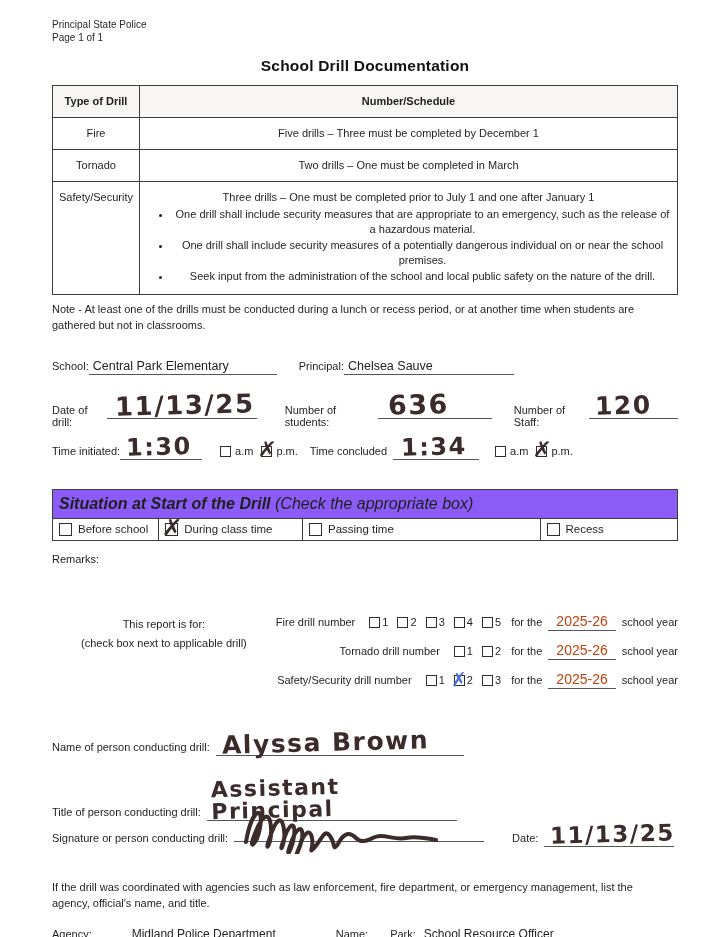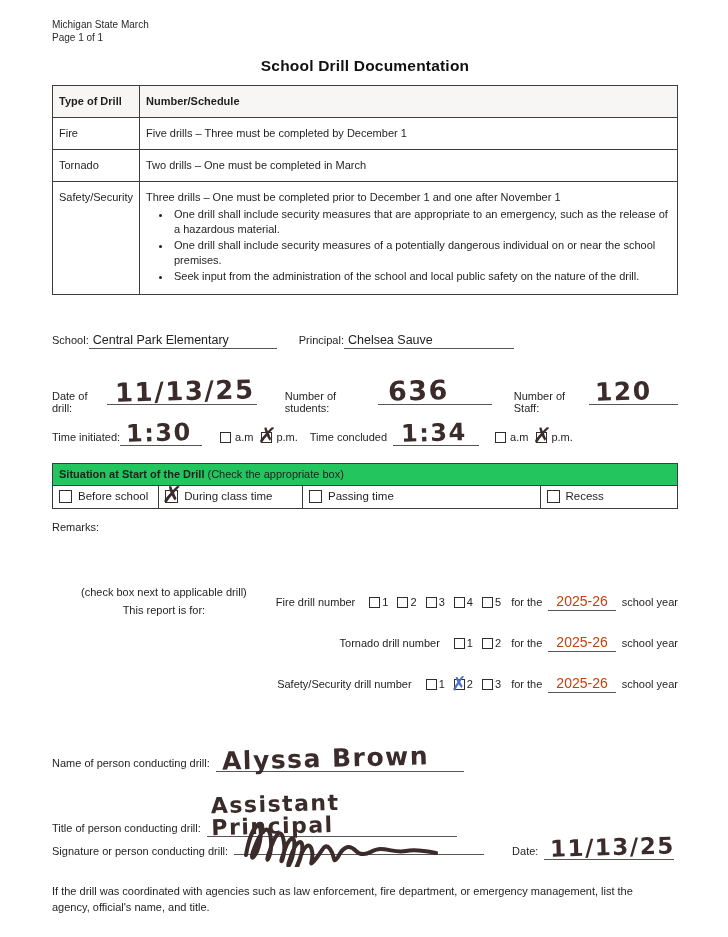--- a/index.html
+++ b/index.html
@@ -7,48 +7,48 @@
   .page {
     width:728px; height:937px; background:#ffffff; margin:0 auto; position:relative;
     font-family:"Liberation Sans", sans-serif; color:#1f1f1f; overflow:hidden;
   }
   .content { padding:18px 50px 0 52px; }
   .doc-meta { font-size:10px; line-height:1.3; color:#2a2a2a; }
   .title { text-align:center; font-size:15.5px; font-weight:bold; margin-top:13px; letter-spacing:.2px; color:#111; }
 
   
   table.drill { width:100%; border-collapse:collapse; margin-top:10px; font-size:11px; }
-  table.drill th, table.drill td { border:1px solid #3d3d3d; padding:8px 6px; text-align:left; vertical-align:top; line-height:1.35; }
+  table.drill th, table.drill td { border:1px solid #3d3d3d; padding:8px 6px; text-align:center; vertical-align:top; line-height:1.35; }
   table.drill th { font-weight:bold; background:#f7f6f4; }
   td.type-col { width:84px;margin-left:28px; }
   ul.bullets { margin:3px 0 2px 26px; }
   ul.bullets li { margin-bottom:1px; padding-left:2px; }
 
   .note { margin-top:7px; font-size:11px; line-height:1.45; padding-right:24px; }
 
   .frow { display:flex; align-items:baseline; font-size:11px; }
-  .uline { border-bottom:1px solid #555; display:inline-block;margin-top:12px; }
+  .uline { border-bottom:1px solid #555; display:inline-block; }
   .typed { font-size:12.5px; color:#222; padding:0 4px 1px 4px; }
   .hand { font-family:"DejaVu Sans", sans-serif; font-weight:bold; color:#3b2b2b;
           letter-spacing:1.5px; display:inline-block; transform:rotate(-1.5deg); line-height:1; }
 
   .row-school { margin-top:26px; }
   .row-date   { margin-top:16px; height:36px; }
   .row-time   { margin-top:8px; height:34px; }
 
   .cb { position:relative; display:inline-block; width:11px; height:11px; border:1.5px solid #2e2e2e; background:#fff; vertical-align:-2px; }
   .cb-lg { width:13px; height:13px; vertical-align:-3px; }
   .xmark { position:absolute; left:-4px; top:-8px; font-size:22px; line-height:1; color:#3b2b2b; font-weight:bold;
            font-family:"DejaVu Sans", sans-serif; transform:rotate(4deg); pointer-events:none; }
   .xmark-blue { color:#4a72cc; font-size:19px; top:-6px; left:-4px; transform:rotate(-3deg); }
 
   
   table.situation { width:100%; border-collapse:collapse; margin-top:20px; font-size:11.5px; }
   table.situation td { border:1px solid #3d3d3d; padding:4px 6px; line-height:1.2; }
-  table.situation td.hdr { font-size:11px; background:#22c55e; }
+  table.situation td.hdr { font-size:16px; background:#8b5cf6;font-style:italic; }
   .sit-cell { white-space:nowrap; }
   .sit-label { margin-left:6px; }
 
   .remarks { margin-top:12px; font-size:11px; }
 
   
   .report-block { margin-top:48px; display:flex; font-size:11px; }
   .report-left { width:238px; text-align:center; padding-top:2px; line-height:1.7; }
   .report-right { flex:1; }
   .rep-row { display:flex; justify-content:flex-end; align-items:baseline; margin-bottom:11px; white-space:nowrap; }
@@ -78,21 +78,21 @@
   .hand-name { font-size:22px; transform:rotate(-1deg); }
   .typed-sm { font-size:12px; padding:0 3px 0 3px; }
 </style>
 </head>
 <body>
 
 <div class="page">
   <div class="content">
 
     <div class="doc-meta">
-      <div>Michigan State March</div>
+      <div>Principal State Police</div>
       <div>Page 1 of 1</div>
     </div>
 
     <div class="title">School Drill Documentation</div>
 
     <table class="drill">
       <tbody>
           <tr>
         <th class="type-col">Type of Drill</th>
         <th>Number/Schedule</th>
@@ -101,31 +101,32 @@
         <td class="type-col">Fire</td>
         <td>Five drills – Three must be completed by December 1</td>
       </tr>
       <tr>
         <td class="type-col">Tornado</td>
         <td>Two drills – One must be completed in March</td>
       </tr>
       <tr>
         <td class="type-col">Safety/Security</td>
         <td>
-          <div>Three drills – One must be completed prior to December 1 and one after November 1</div>
+          <div>Three drills – One must be completed prior to July 1 and one after January 1</div>
           <ul class="bullets">
             <li>One drill shall include security measures that are appropriate to an emergency, such as the release of a hazardous material.</li>
             <li>One drill shall include security measures of a potentially dangerous individual on or near the school premises.</li>
             <li>Seek input from the administration of the school and local public safety on the nature of the drill.</li>
           </ul>
         </td>
       </tr>
     </tbody>
       </table>
 
+    <div class="note">Note - At least one of the drills must be conducted during a lunch or recess period, or at another time when students are gathered but not in classrooms.</div>
 
     <div class="frow row-school">
       <span>School:</span>
       <span class="uline typed" style="width:188px;">Central Park Elementary</span>
       <span style="margin-left:22px;">Principal:</span>
       <span class="uline typed" style="width:170px;">Chelsea Sauve</span>
     </div>
 
     <div class="frow row-date">
       <span>Date of drill:</span>
@@ -164,22 +165,22 @@
         <td class="sit-cell" style="width:38%;"><span class="cb cb-lg"></span><span class="sit-label">Passing time</span></td>
         <td class="sit-cell" style="width:22%;"><span class="cb cb-lg"></span><span class="sit-label">Recess</span></td>
       </tr>
     </tbody>
       </table>
 
     <div class="remarks">Remarks:</div>
 
     <div class="report-block">
       <div class="report-left">
+        <div>This report is for:</div>
         <div>(check box next to applicable drill)</div>
-        <div>This report is for:</div>
       </div>
       <div class="report-right">
         <div class="rep-row">
           <span class="rep-label">Fire drill number</span>
           <span class="cbg">
             <span class="cb"></span><span class="cb-num">1</span>
             <span class="cb"></span><span class="cb-num">2</span>
             <span class="cb"></span><span class="cb-num">3</span>
             <span class="cb"></span><span class="cb-num">4</span>
             <span class="cb"></span><span class="cb-num">5</span>

